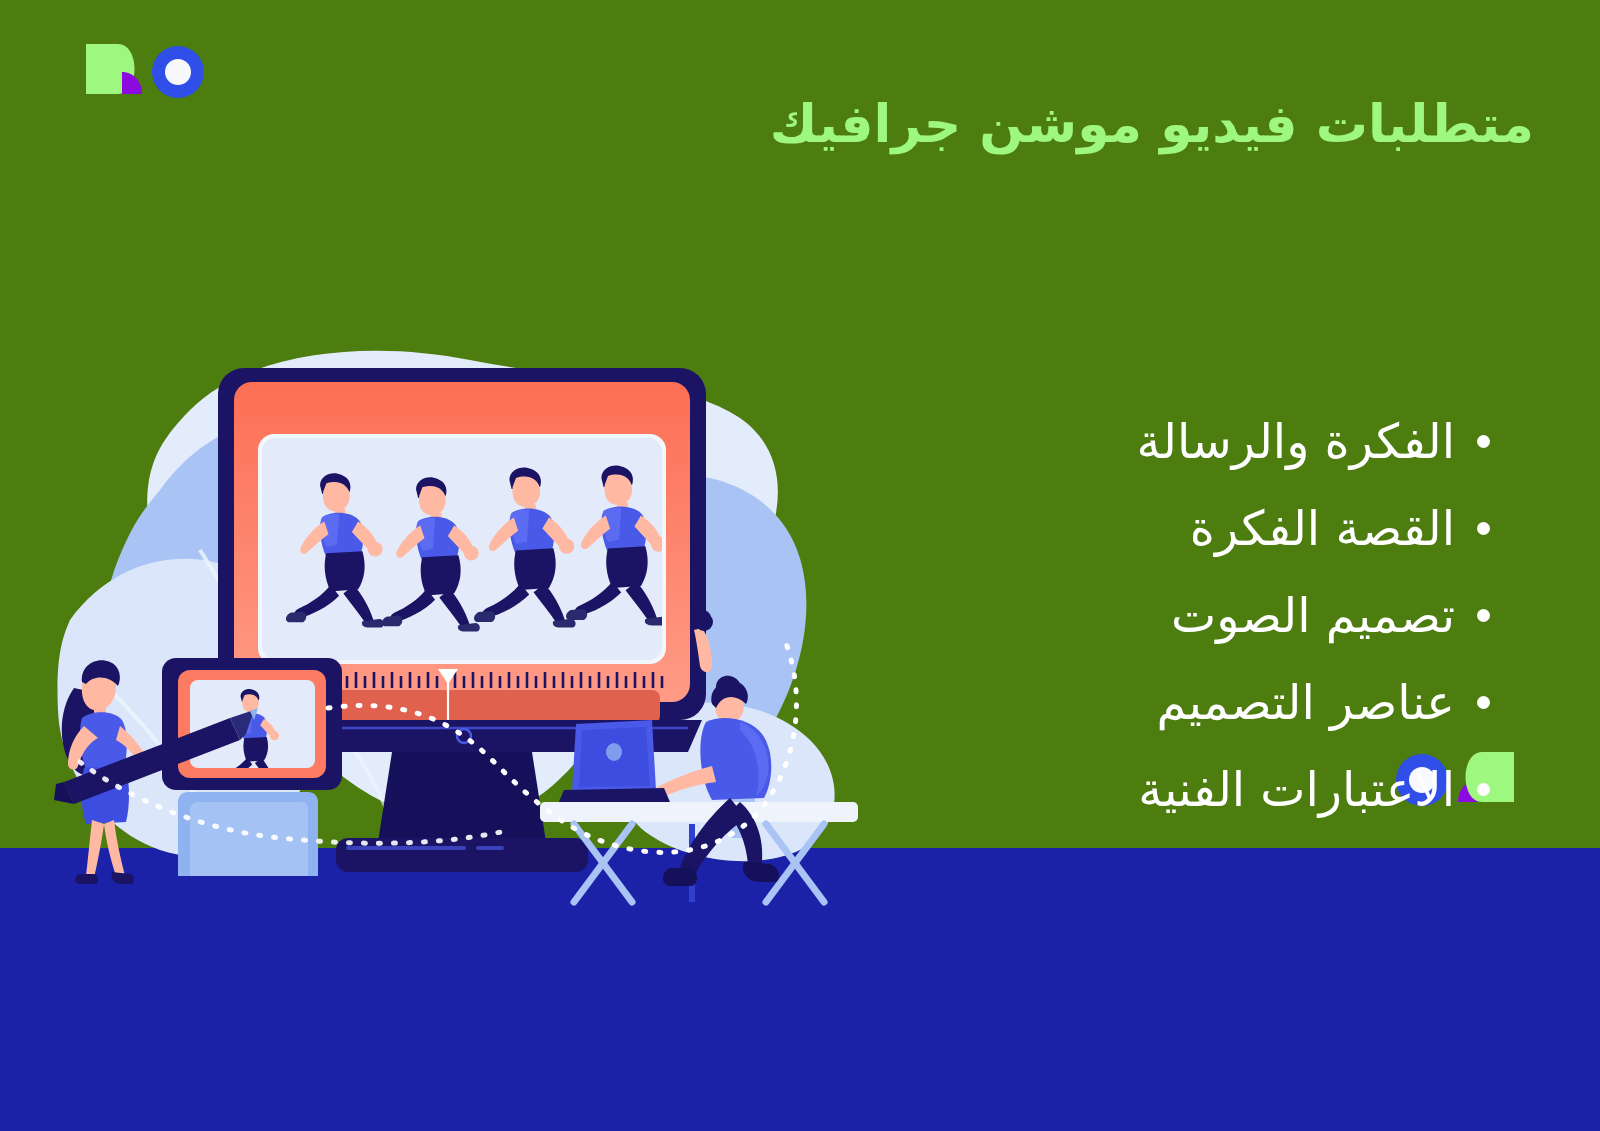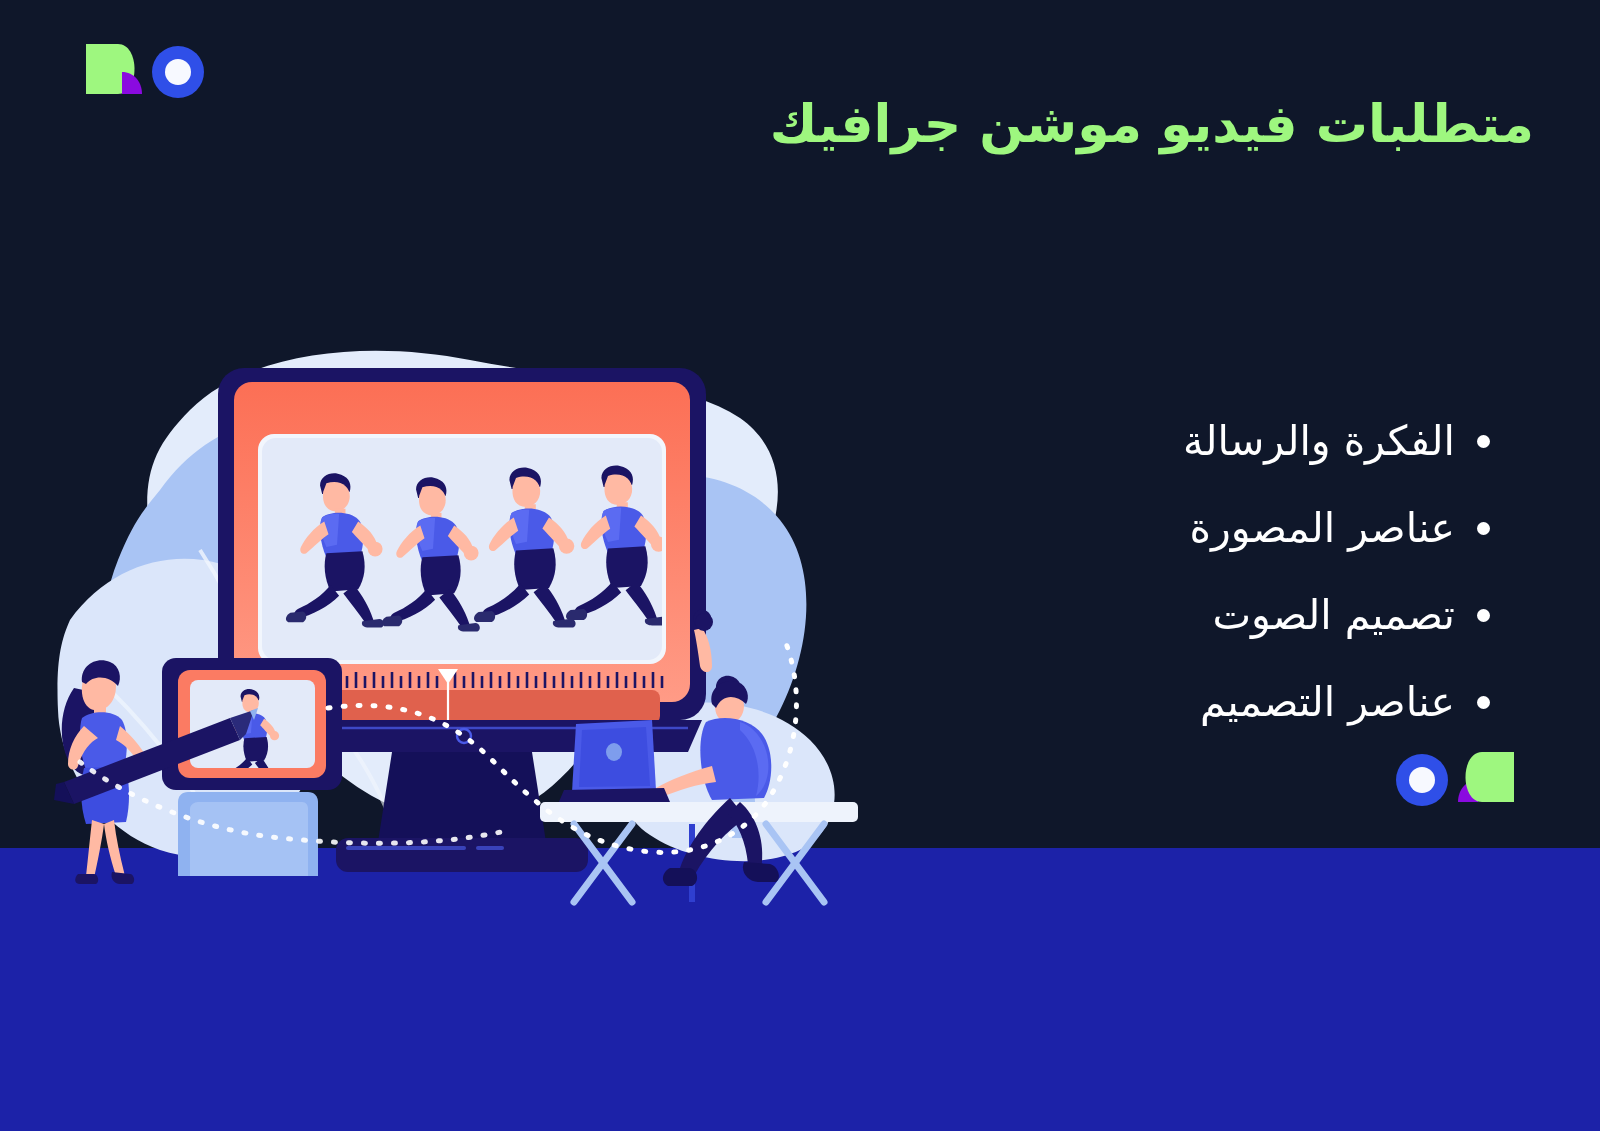--- a/index.html
+++ b/index.html
@@ -6,21 +6,21 @@
   * { margin:0; padding:0; box-sizing:border-box; }
   html, body {
     width:1600px; height:1131px;
     background:#1c22a8;
     font-family:"DejaVu Sans", sans-serif;
     overflow:hidden;
   }
   .slide {
     position:relative;
     width:1600px; height:848px;
-    background:#0f172a;
+    background:#4d7c0f;
     padding-left:36px;
   }
 
   
   .logo { position:absolute; }
   .logo-tl { top:38px; right:1382px; width:140px; height:62px; }
   .logo-br { bottom:40px; right:78px;  width:140px; height:62px; }
 
   
   .title {
@@ -53,21 +53,21 @@
   }
   .bullet-dot {
     width:13px; height:13px;
     border-radius:50%;
     background:#ffffff;
     flex:0 0 auto;
     margin-left:22px;
   }
   .bullet-text {
     color:#ffffff;
-    font-size:41px;
+    font-size:48px;
     font-weight:400;
     line-height:1.2;
     white-space:nowrap;
   }
 
   
   .illus {
     position:absolute;
     left:40px; top:290px;
     width:900px; height:620px;
@@ -102,29 +102,33 @@
 
   <h1 class="title">متطلبات فيديو موشن جرافيك</h1>
 
   <div class="bullets">
     <div class="bullet-row">
       <span class="bullet-dot"></span>
       <span class="bullet-text">الفكرة والرسالة</span>
     </div>
     <div class="bullet-row">
       <span class="bullet-dot"></span>
-      <span class="bullet-text">عناصر المصورة</span>
+      <span class="bullet-text">القصة الفكرة</span>
     </div>
     <div class="bullet-row">
       <span class="bullet-dot"></span>
       <span class="bullet-text">تصميم الصوت</span>
     </div>
     <div class="bullet-row">
       <span class="bullet-dot"></span>
       <span class="bullet-text">عناصر التصميم</span>
+    </div>
+    <div class="bullet-row">
+      <span class="bullet-dot"></span>
+      <span class="bullet-text">الاعتبارات الفنية</span>
     </div>
   </div>
 
   <div class="illus">
     <svg viewBox="0 0 900 620" xmlns="http://www.w3.org/2000/svg">
       <defs>
         <linearGradient id="coralGrad" x1="0" y1="0" x2="0" y2="1">
           <stop offset="0%" stop-color="#fc6f55"></stop>
           <stop offset="100%" stop-color="#ff9b86"></stop>
         </linearGradient>

